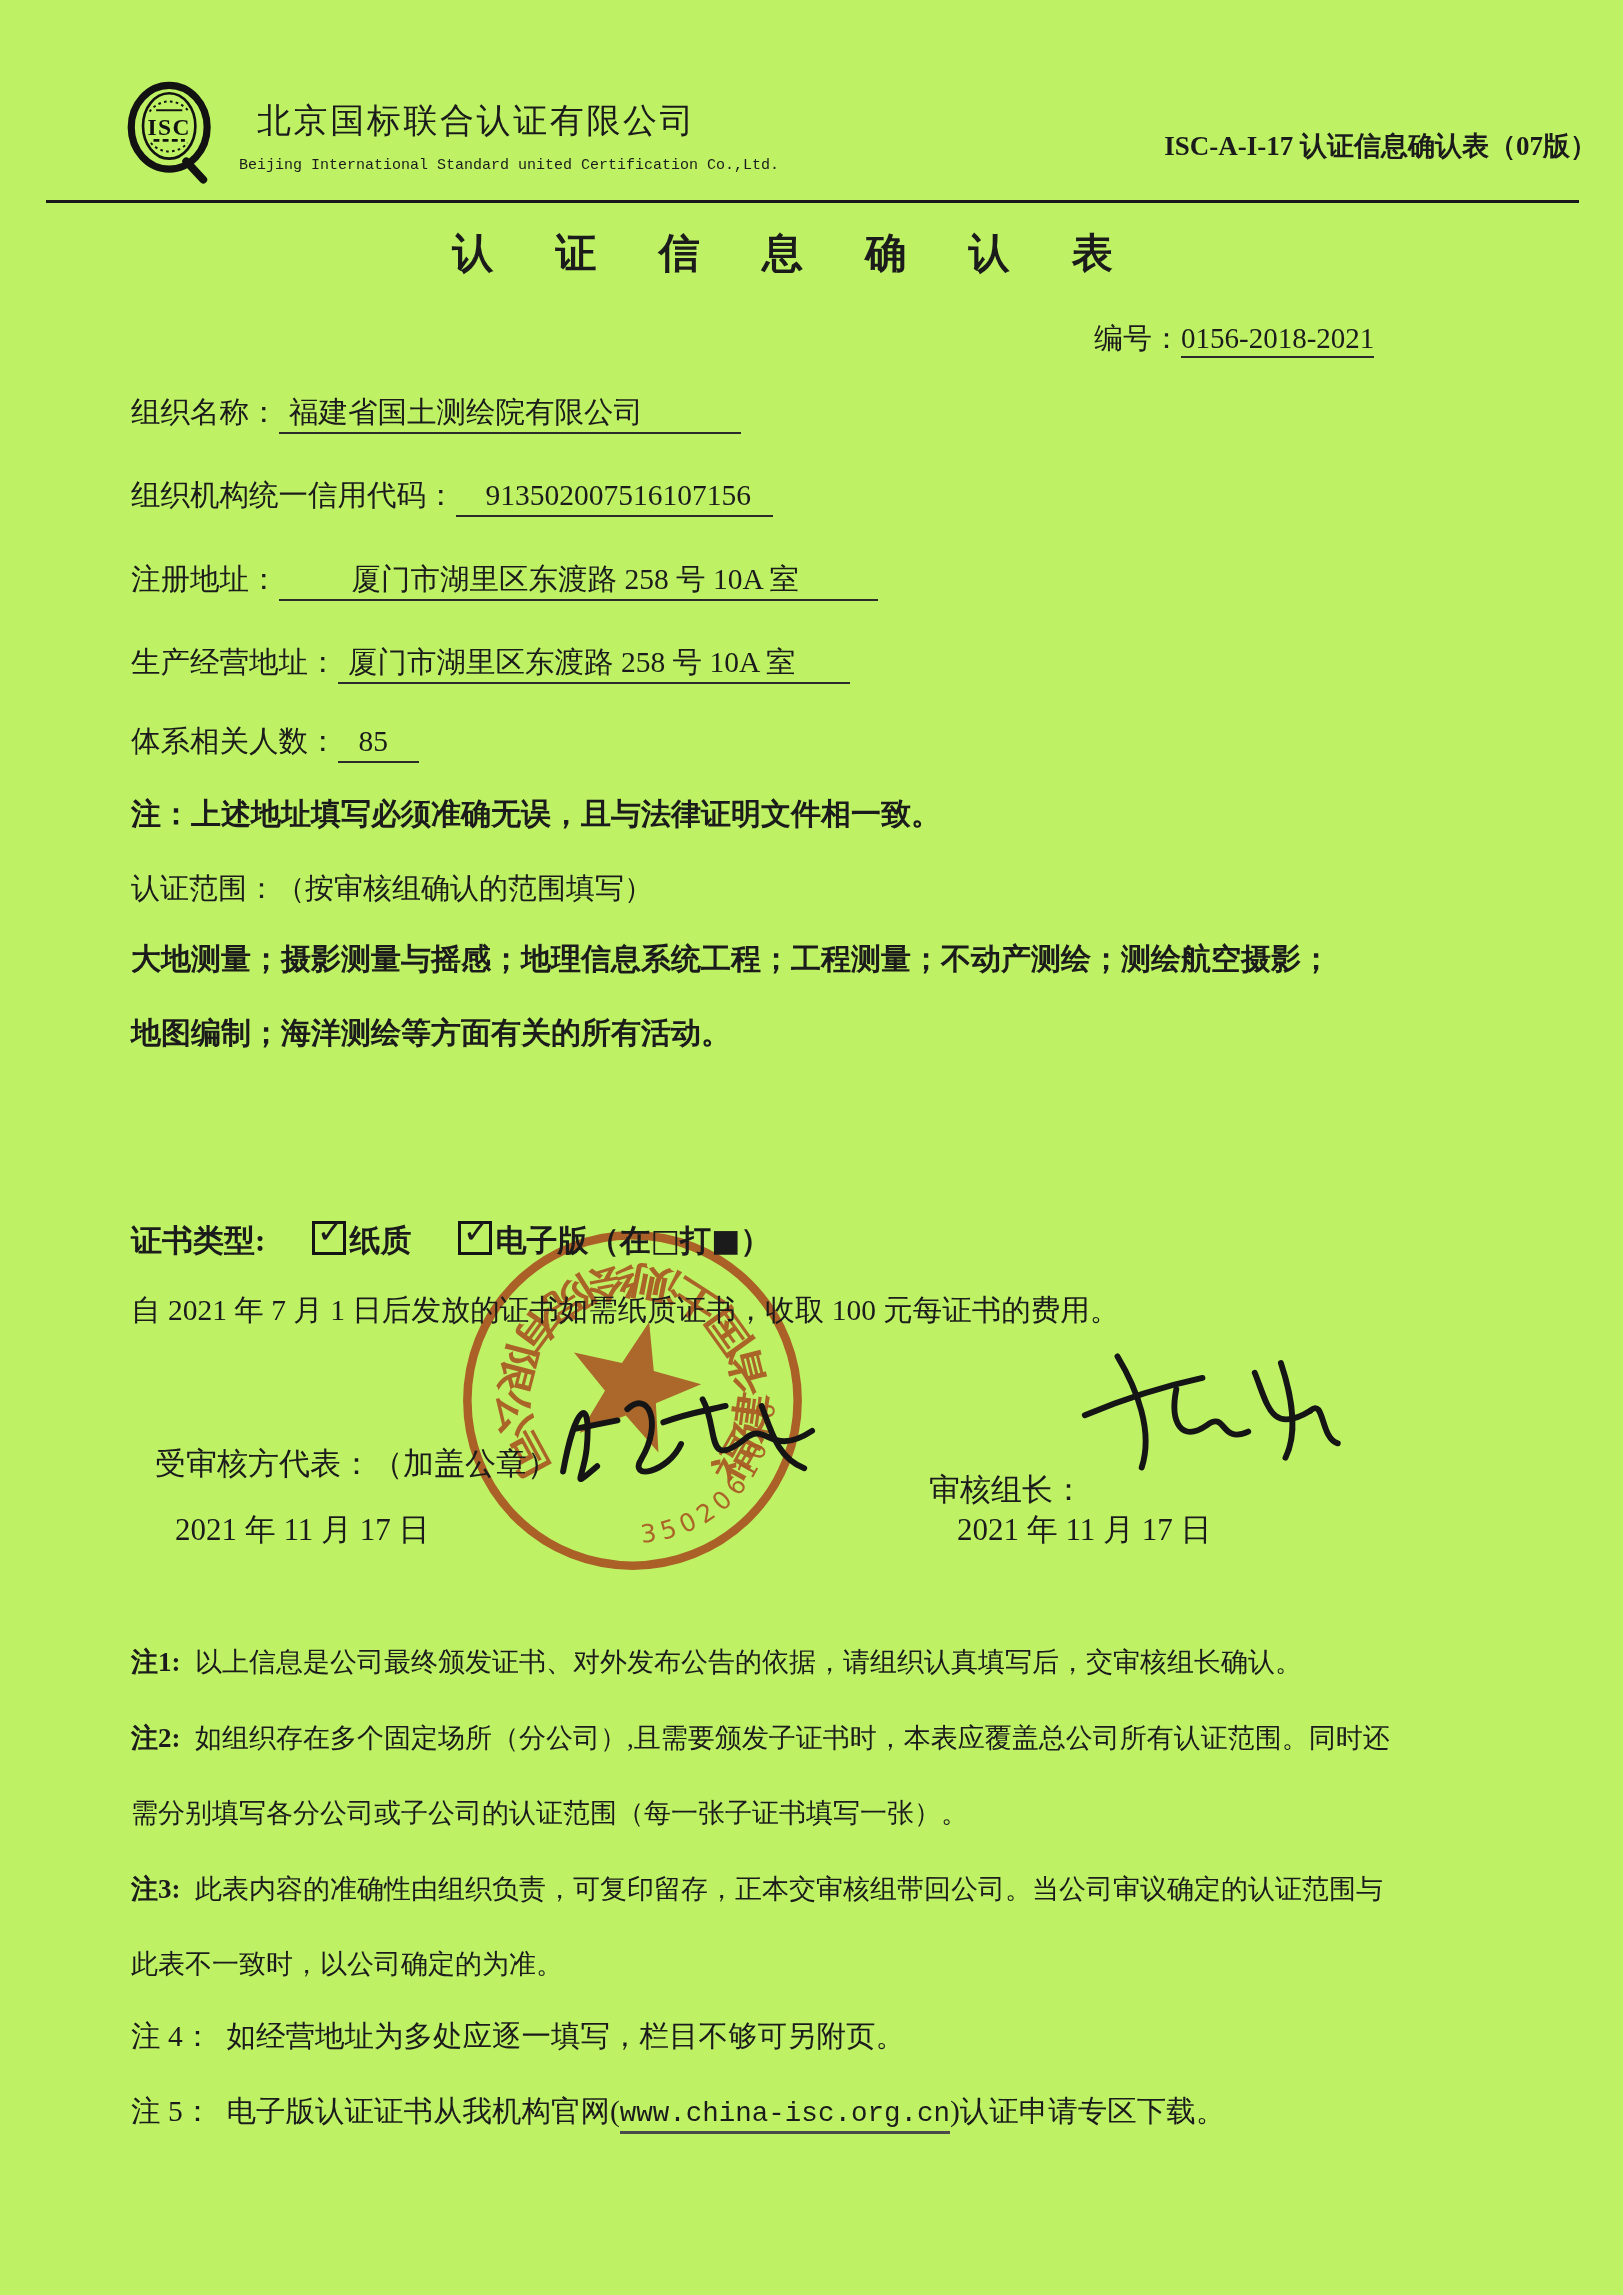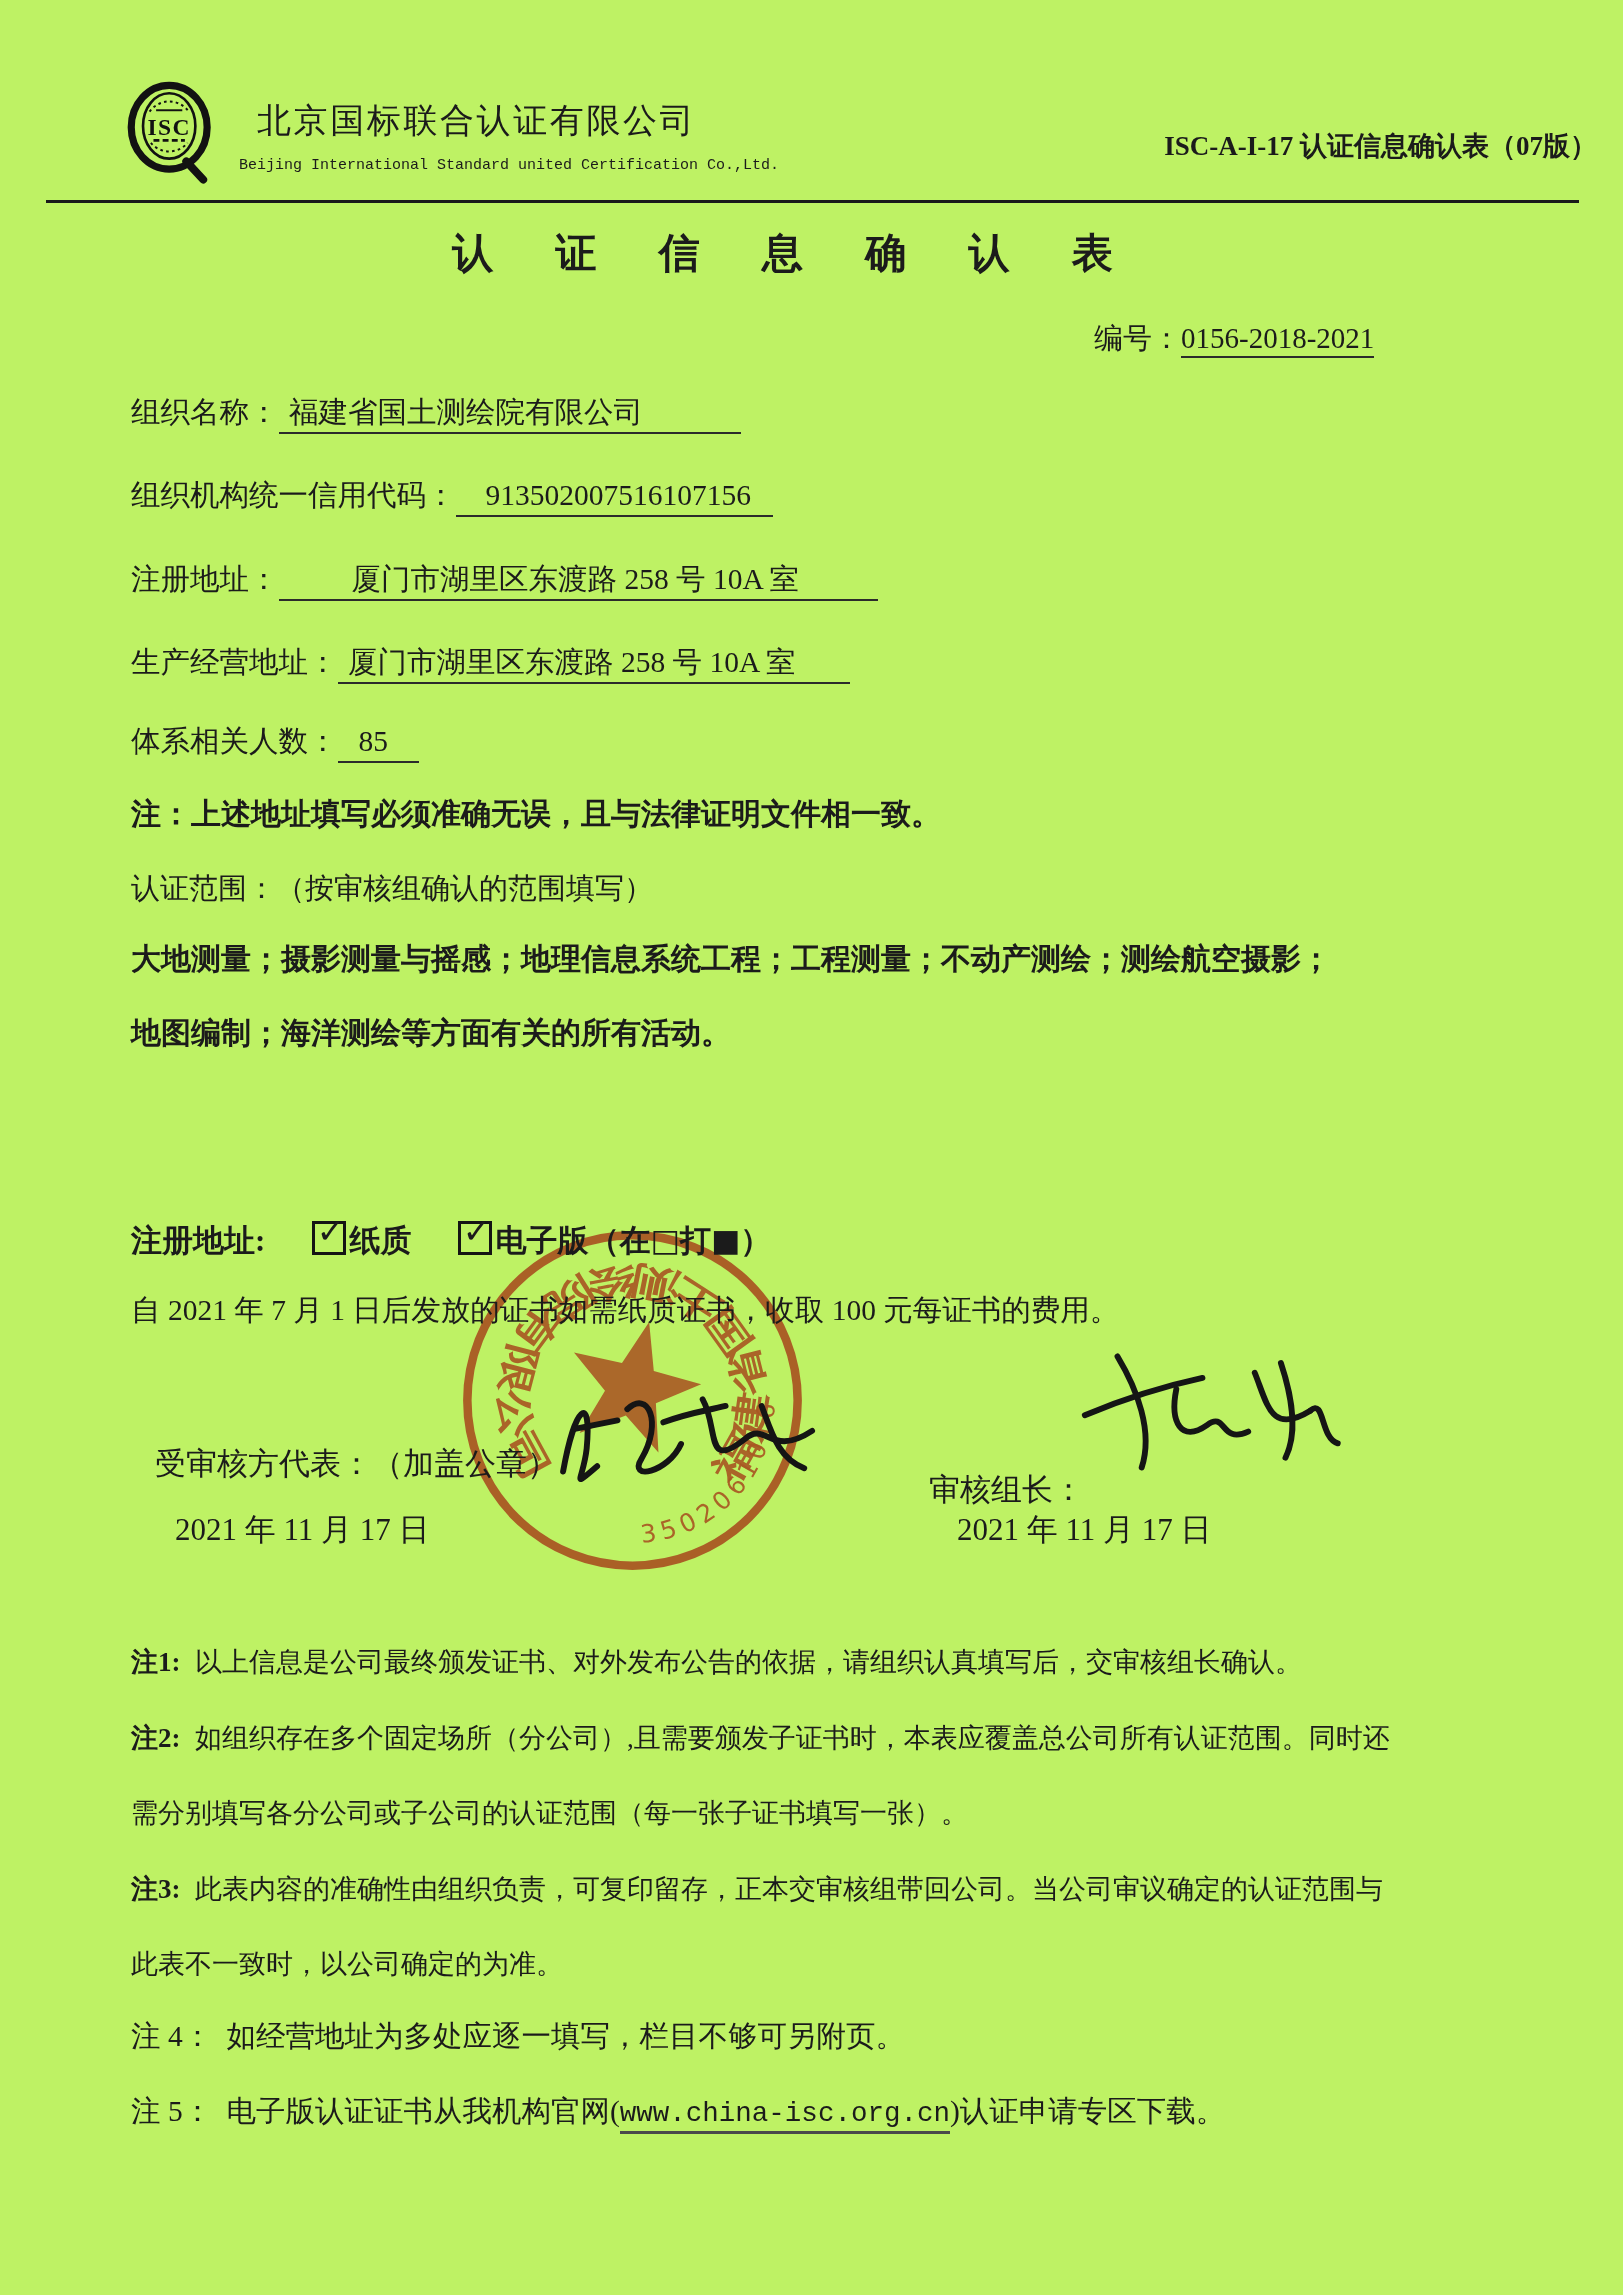--- a/index.html
+++ b/index.html
@@ -103,21 +103,21 @@
     <span>体系相关人数：</span><span class="val">85</span>
   </div>
 
   <div class="abs address-note">注：上述地址填写必须准确无误，且与法律证明文件相一致。</div>
 
   <div class="abs scope-label">认证范围：（按审核组确认的范围填写）</div>
   <div class="abs scope-l0">大地测量；摄影测量与摇感；地理信息系统工程；工程测量；不动产测绘；测绘航空摄影；</div>
   <div class="abs scope-l1">地图编制；海洋测绘等方面有关的所有活动。</div>
 
   <div class="abs cert-line">
-    <span>注册地址:</span>
+    <span>证书类型:</span>
     <span class="gap1"></span><span class="cbox"><span class="tick">✓</span></span><span>纸质</span>
     <span class="gap1"></span><span class="cbox"><span class="tick">✓</span></span><span>电子版</span><span>（在</span><span class="sq">□</span><span>打</span><span class="sq">■</span><span>）</span>
   </div>
   <div class="abs fee-note">自 2021 年 7 月 1 日后发放的证书如需纸质证书，收取 100 元每证书的费用。</div>
 
   <div class="stamp">
     <svg width="367" height="367" viewBox="0 0 560 560">
       <defs>
         <path id="ringPath" d="M 421,421 A 200 200 0 1 0 139,421"></path>
         <path id="numPath" d="M 280,497 A 215 215 0 0 0 497,280"></path>

